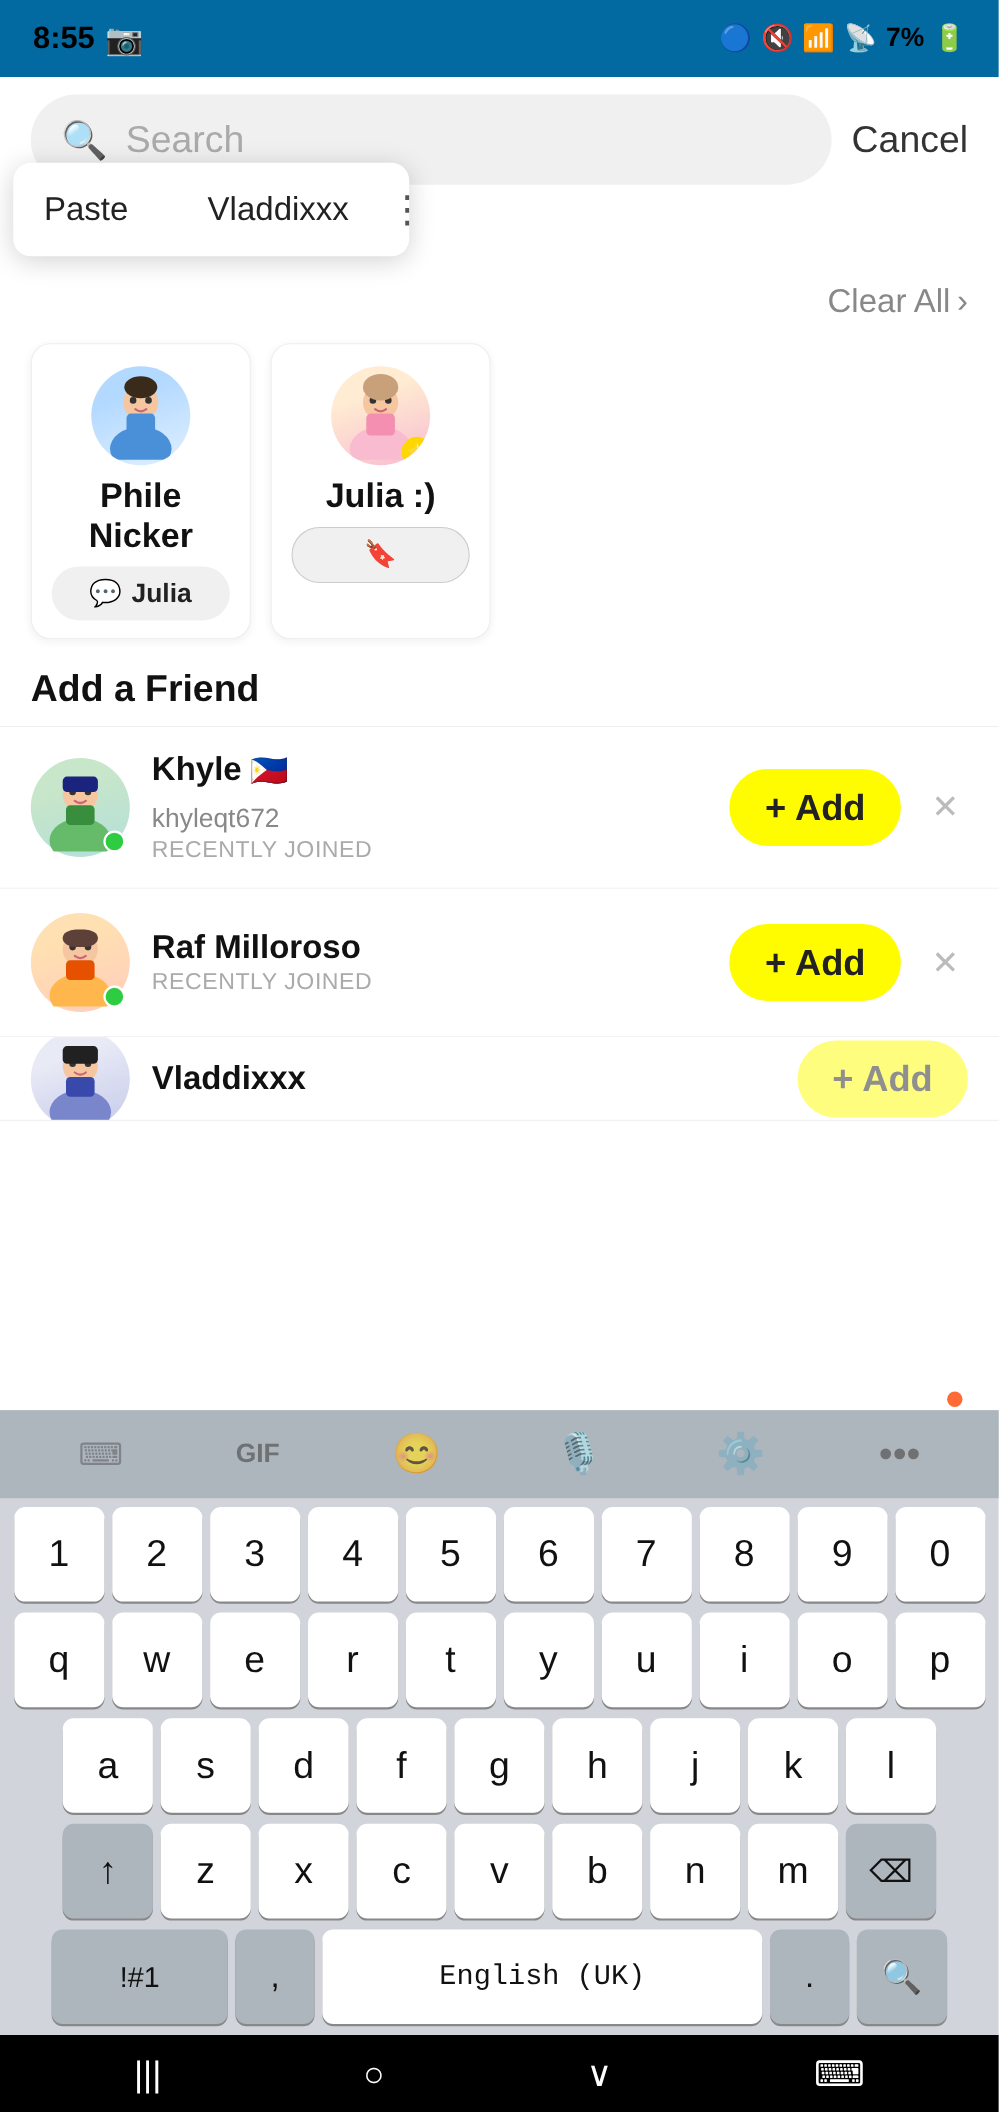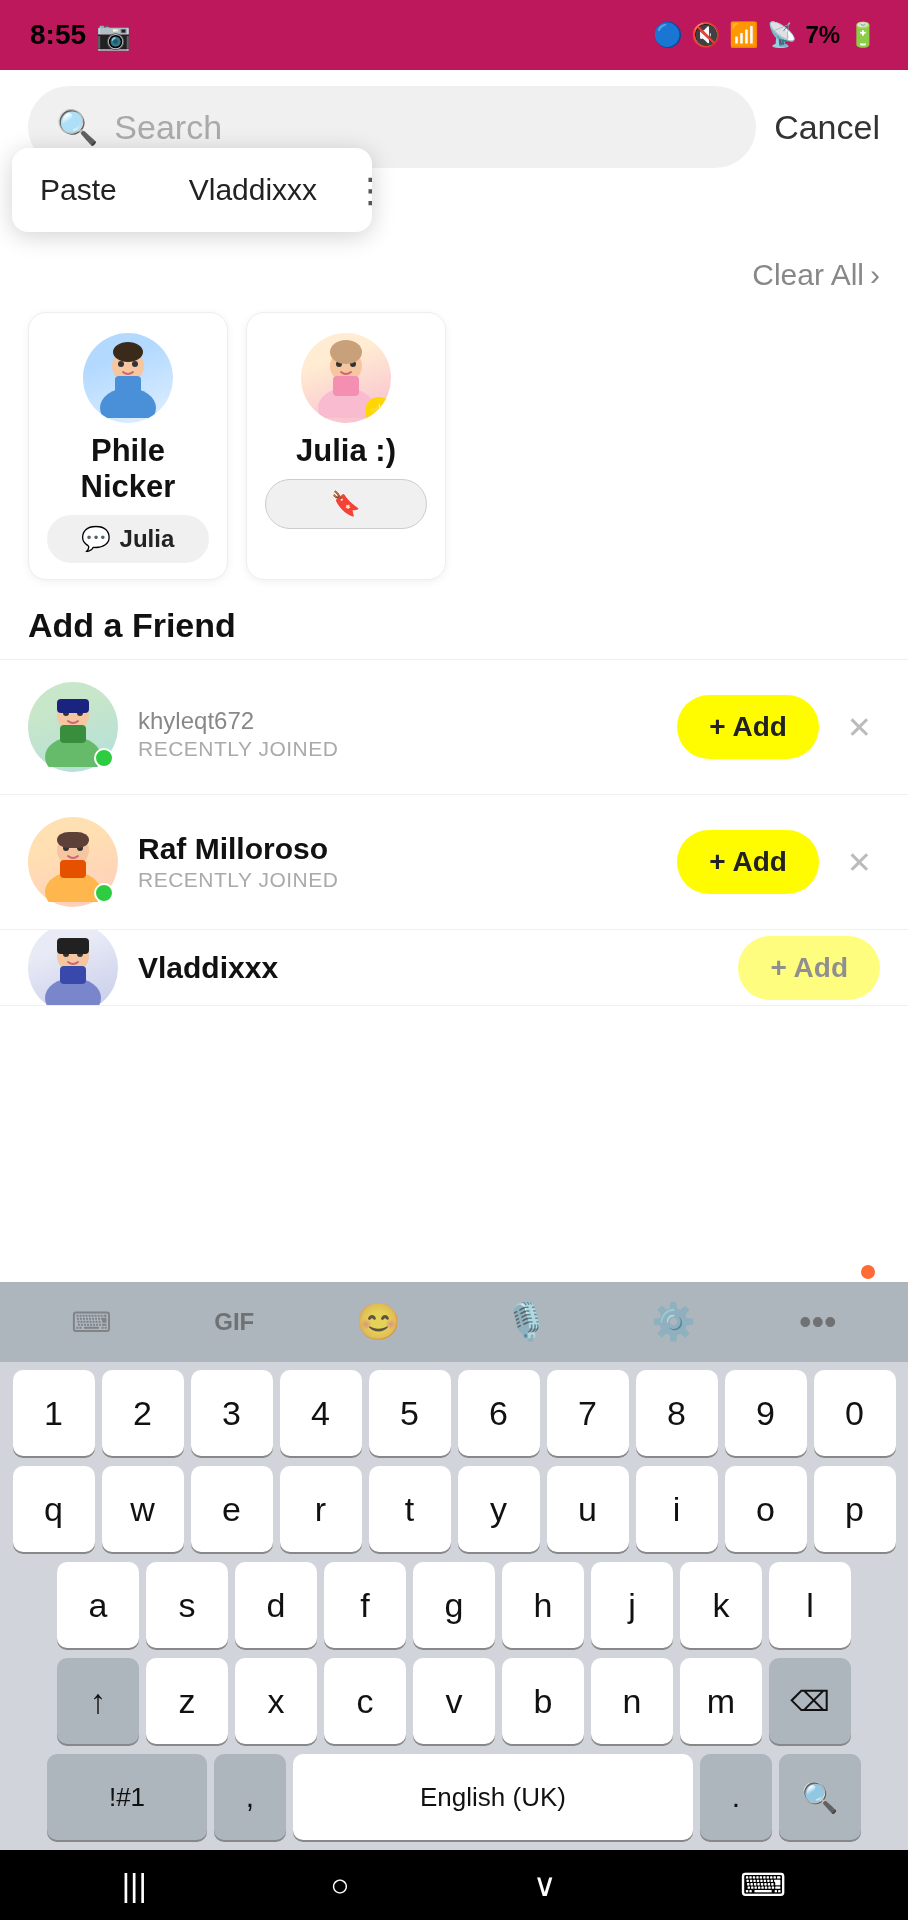--- a/index.html
+++ b/index.html
@@ -7,21 +7,21 @@
       width: 908px;
       height: 1920px;
       background: #fff;
       font-family: -apple-system, BlinkMacSystemFont, 'Helvetica Neue', Arial, sans-serif;
       overflow: hidden;
       position: relative;
     }
 
     
     .status-bar {
-      background: #be185d;
+      background: #0369a1;
       height: 70px;
       display: flex;
       align-items: center;
       justify-content: space-between;
       padding: 0 30px;
       font-size: 28px;
       font-weight: 600;
     }
     .status-left { display: flex; align-items: center; gap: 10px; }
     .status-right { display: flex; align-items: center; gap: 8px; font-size: 24px; }
@@ -263,21 +263,21 @@
       color: #aaa;
       margin-top: 2px;
       text-transform: uppercase;
       letter-spacing: 0.5px;
     }
     .add-btn {
       background: #fffc00;
       border: none;
       border-radius: 50px;
       padding: 16px 32px;
-      font-size: 28px;
+      font-size: 33px;
       font-weight: 800;
       color: #222;
       cursor: pointer;
       display: flex;
       align-items: center;
       gap: 8px;
       flex-shrink: 0;
     }
     .dismiss-btn {
       background: none;
@@ -505,20 +505,24 @@
         <circle cx="40" cy="28" r="13" fill="#f5c6a0"></circle>
         <rect x="27" y="38" width="26" height="18" rx="4" fill="#388e3c"></rect>
         <circle cx="33" cy="26" r="3" fill="#333"></circle>
         <circle cx="47" cy="26" r="3" fill="#333"></circle>
         <path d="M35 34 Q40 38 45 34" stroke="#c67" stroke-width="2" fill="none" stroke-linecap="round"></path>
         <rect x="24" y="12" width="32" height="14" rx="4" fill="#1a237e"></rect>
       </svg>
       <div class="online-dot"></div>
     </div>
     <div class="suggestion-info">
+      <div class="suggestion-name">
+        <span>Khyle</span>
+        <span class="flag-emoji">🇵🇭</span>
+      </div>
       <div class="suggestion-username">khyleqt672</div>
       <div class="suggestion-sub">RECENTLY JOINED</div>
     </div>
     <button class="add-btn">+ Add</button>
     <button class="dismiss-btn">✕</button>
   </div>
 
   <div class="suggestion-item">
     <div class="suggestion-avatar bitmoji-raf">
       <svg width="80" height="80" viewBox="0 0 80 80">
@@ -626,21 +630,21 @@
       <div class="key">v</div>
       <div class="key">b</div>
       <div class="key">n</div>
       <div class="key">m</div>
       <div class="key dark backspace">⌫</div>
     </div>
 
     <div class="key-row">
       <div class="key dark wide" style="font-size:26px;">!#1</div>
       <div class="key dark" style="max-width:72px;">,</div>
-      <div class="key space" style="font-size:26px;">English (UK)</div>
+      <div class="key space" style="font-size:26px;font-family:Liberation Mono, monospace;">English (UK)</div>
       <div class="key dark" style="max-width:72px;">.</div>
       <div class="key dark" style="max-width:82px; font-size:30px;">🔍</div>
     </div>
   </div>
 </div>
 
 <div class="bottom-nav">
   <button class="nav-btn">|||</button>
   <button class="nav-btn">○</button>
   <button class="nav-btn">∨</button>

